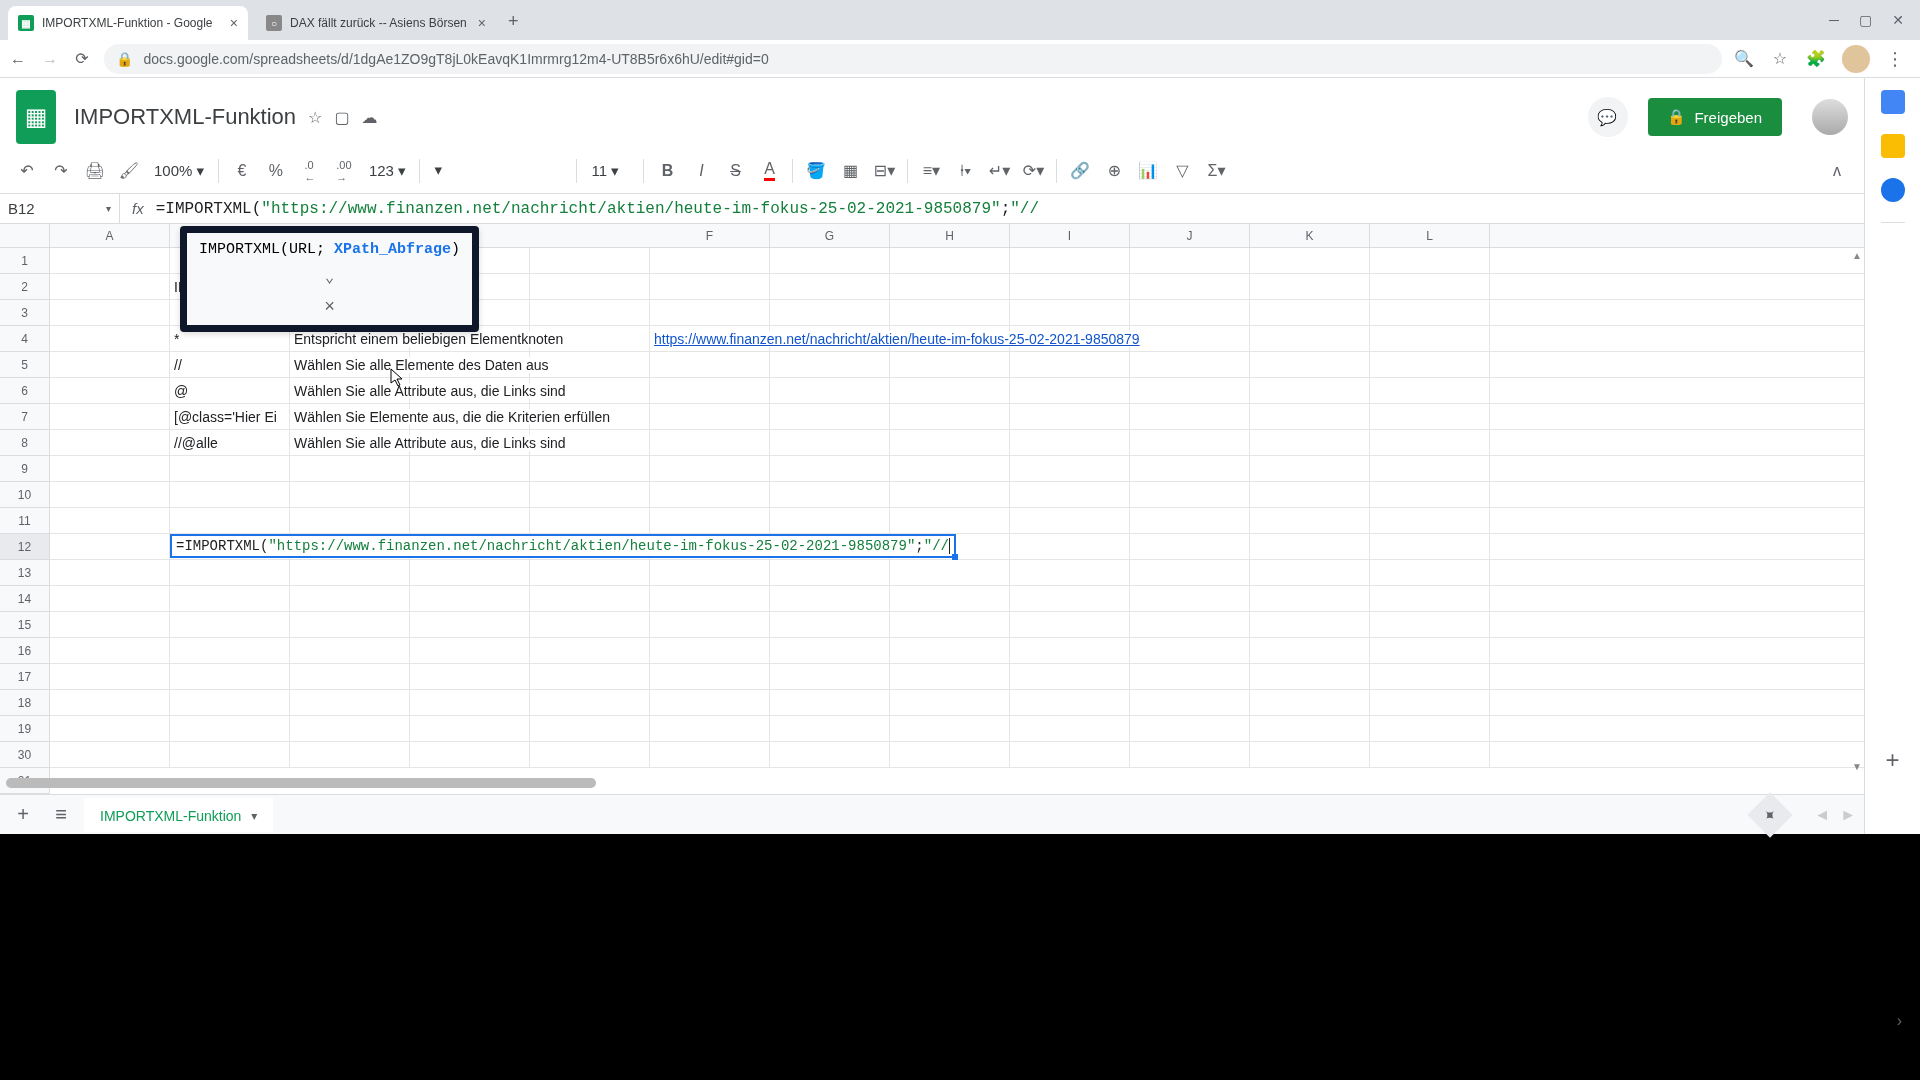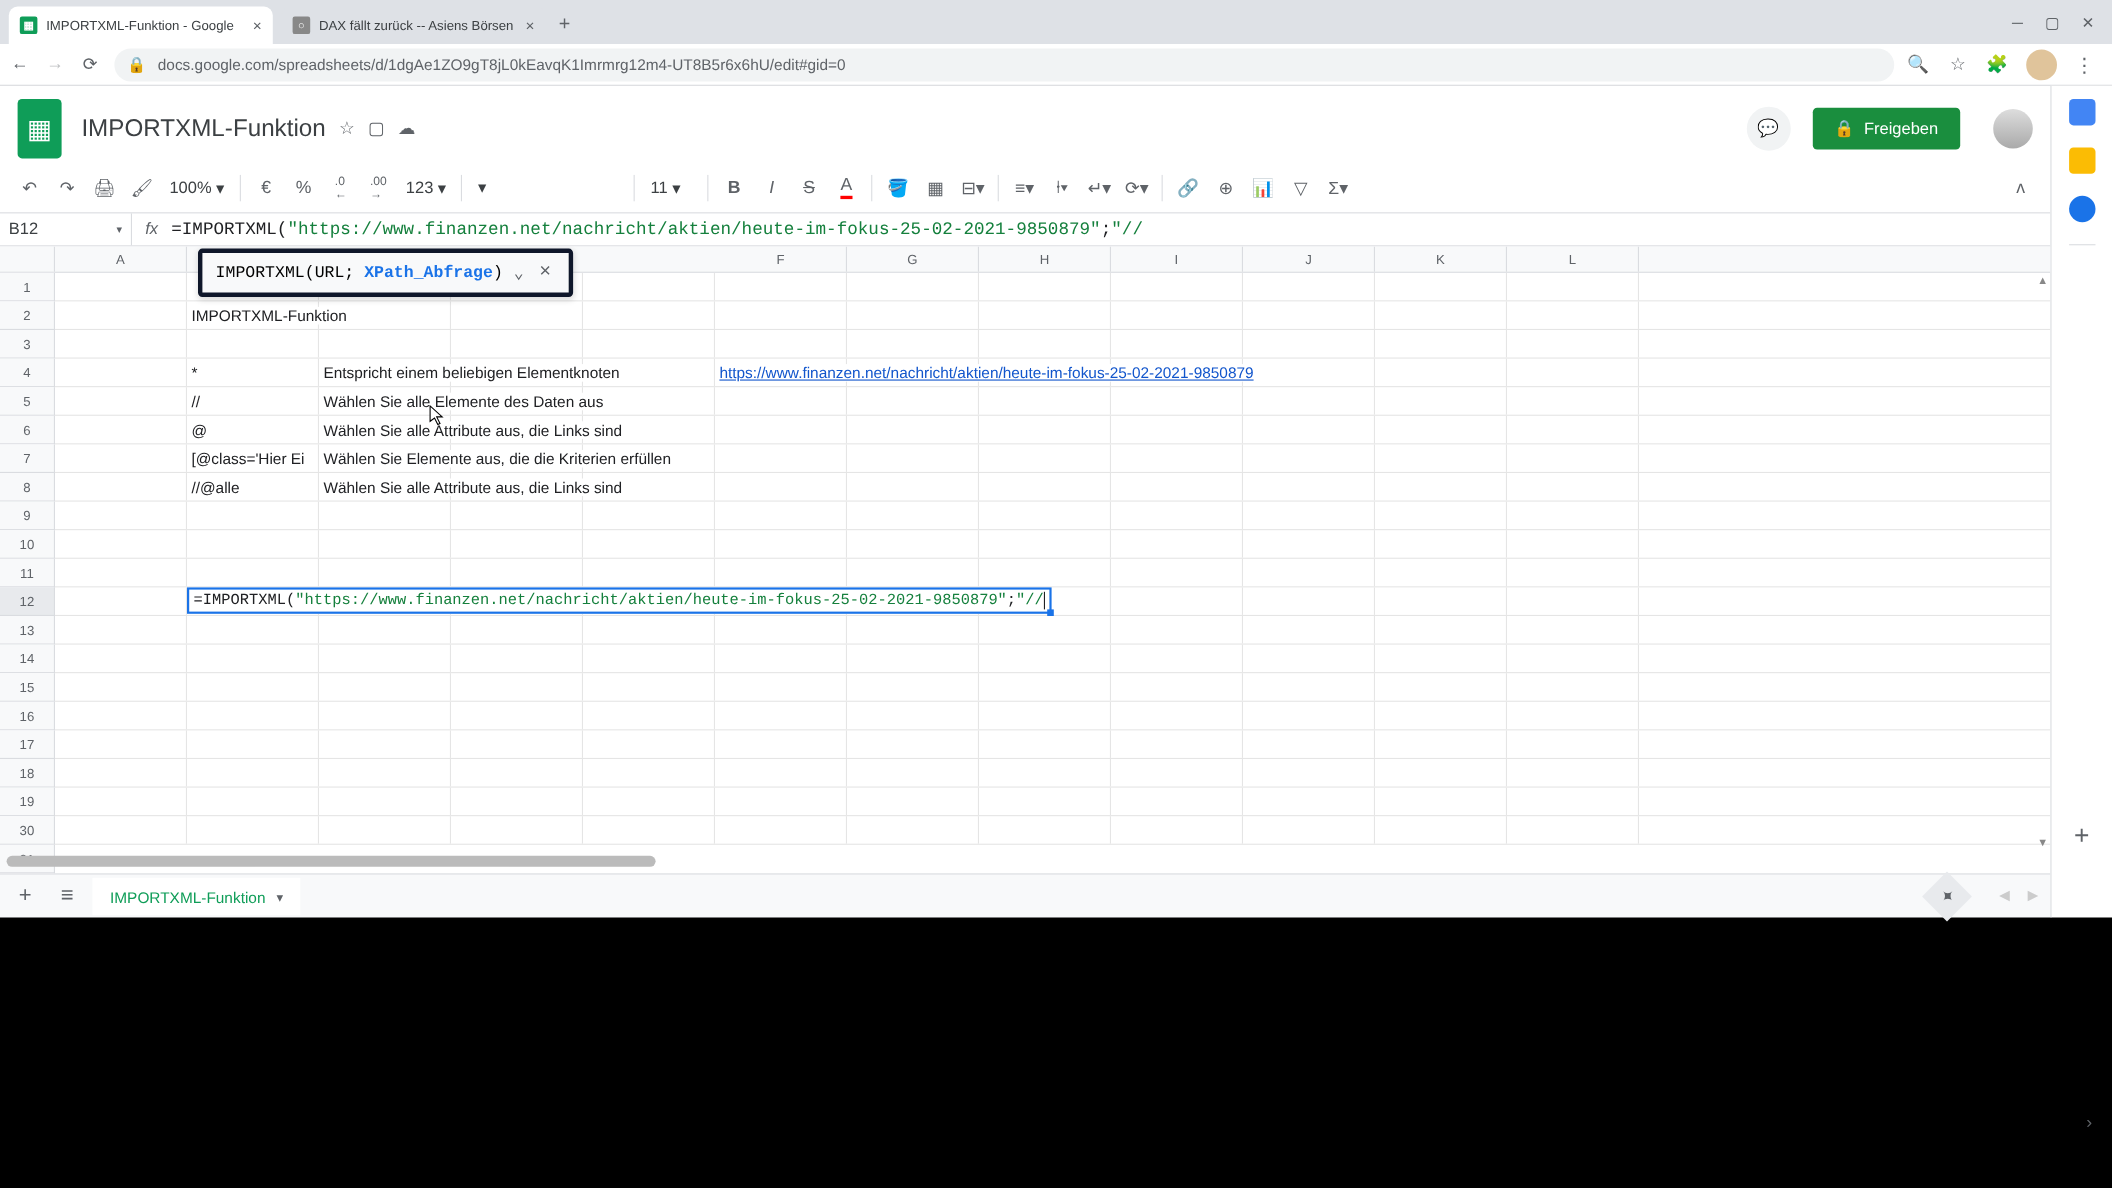--- a/index.html
+++ b/index.html
@@ -187,30 +187,31 @@
     }
     .editing-cell .fn { color: #202124; }
     .editing-cell .str { color: #15803d; }
     .editing-cell .cursor { border-left: 1px solid #202124; height: 16px; animation: blink 1s infinite; }
     @keyframes blink { 50% { opacity: 0; } }
     
     
     .formula-tooltip {
       position: absolute;
       background: #f8f9fa;
-      border: 4px solid #0f172a;
+      border: 7px solid #0f172a;
       border-radius: 4px;
       padding: 8px 12px;
       font-family: 'Courier New', monospace;
       font-size: 15px;
       z-index: 20;
       box-shadow: 0 2px 6px rgba(0,0,0,0.15);
       display: flex;
       align-items: center;
       gap: 10px;
+      flex-direction: column;
     }
     .formula-tooltip .param-active { color: #1a73e8; font-weight: bold; }
     .tooltip-close { color: #5f6368; cursor: pointer; font-size: 18px; padding: 0 4px; }
     .tooltip-dropdown { color: #5f6368; cursor: pointer; }
     
     
     .sheet-tabs {
       height: 40px;
       border-top: 1px solid #dadce0;
       display: flex;

